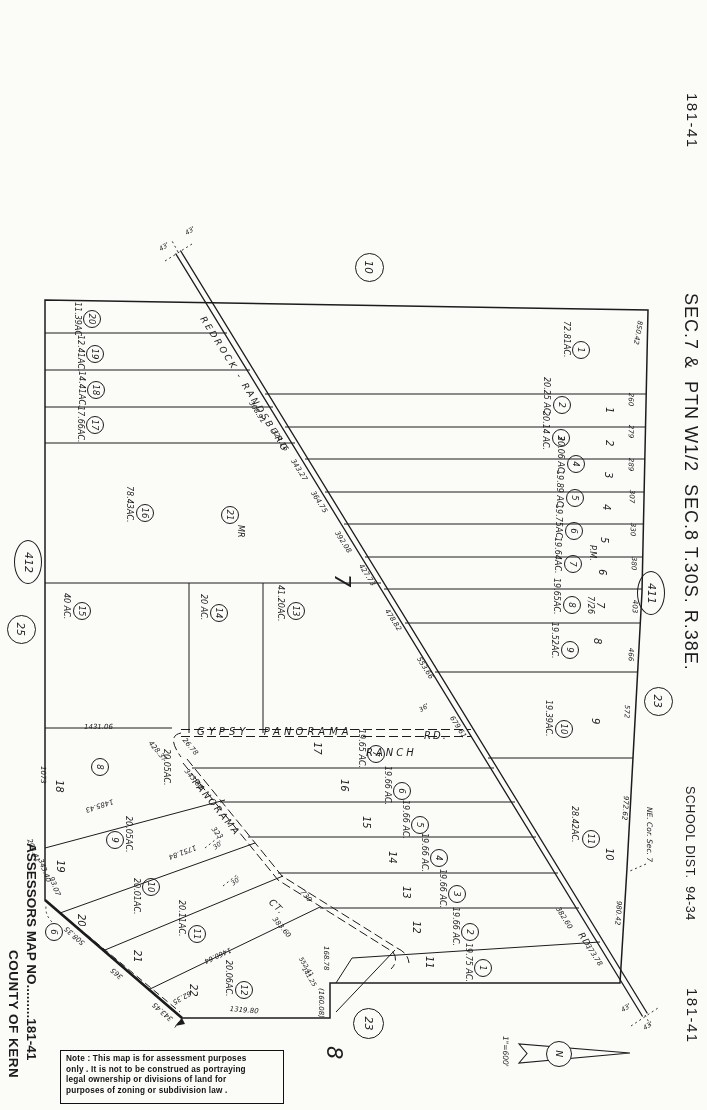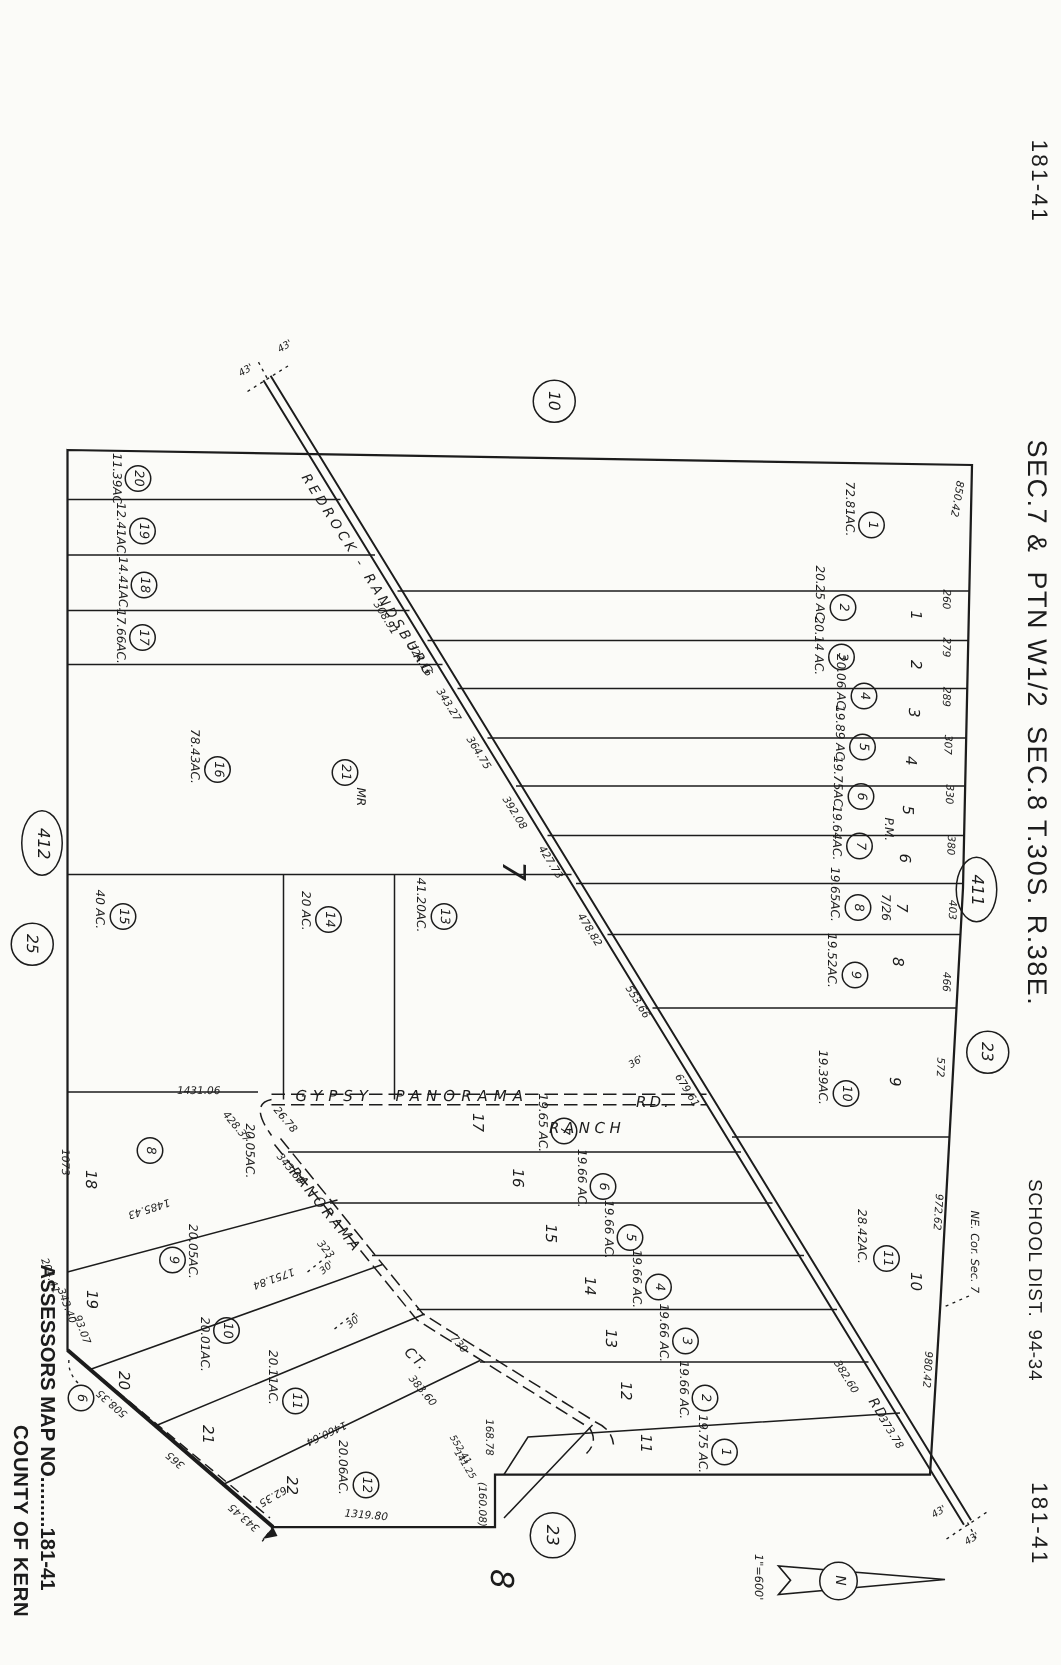--- a/index.html
+++ b/index.html
@@ -81,20 +81,26 @@
   </svg>
 
   <span class="mt margin-label" style="left:700px;top:93px;font-size:15px;letter-spacing:1.5px;transform:rotate(90deg);">181-41</span>
   <span class="mt margin-label" style="left:700px;top:293px;font-size:18px;letter-spacing:1px;transform:rotate(90deg);">SEC.7 &amp;  PTN W1/2  SEC.8 T.30S. R.38E.</span>
   <span class="mt margin-label" style="left:696px;top:786px;font-size:12.5px;letter-spacing:.5px;transform:rotate(90deg);">SCHOOL DIST.  94-34</span>
   <span class="mt margin-label" style="left:700px;top:988px;font-size:15px;letter-spacing:1.5px;transform:rotate(90deg);">181-41</span>
 
   <span class="mt margin-label bold" style="left:38px;top:843px;font-size:13.5px;transform:rotate(90deg);">ASSESSORS MAP NO.........181-41</span>
   <span class="mt margin-label bold" style="left:20px;top:950px;font-size:13.5px;letter-spacing:.5px;transform:rotate(90deg);">COUNTY OF KERN</span>
 
+  <div id="notebox">
+    <div>Note : This map is for assessment purposes</div>
+    <div>only . It is not to be construed as portraying</div>
+    <div>legal ownership or divisions of land for</div>
+    <div>purposes of zoning or subdivision law .</div>
+  </div>
 
   <div id="labels">
       <span class="mt " style="left: 643px; top: 321px; font-size: 7px; transform: rotate(100deg);">850.42</span>
       <span class="mt " style="left: 634px; top: 393px; font-size: 7px; transform: rotate(92deg);">260</span>
       <span class="mt " style="left: 634px; top: 425px; font-size: 7px; transform: rotate(92deg);">279</span>
       <span class="mt " style="left: 634px; top: 458px; font-size: 7px; transform: rotate(92deg);">289</span>
       <span class="mt " style="left: 635px; top: 490px; font-size: 7px; transform: rotate(92deg);">307</span>
       <span class="mt " style="left: 636px; top: 523px; font-size: 7px; transform: rotate(92deg);">330</span>
       <span class="mt " style="left: 637px; top: 557px; font-size: 7px; transform: rotate(92deg);">380</span>
       <span class="mt " style="left: 638px; top: 600px; font-size: 7px; transform: rotate(92deg);">403</span>
@@ -110,21 +116,21 @@
       <span class="mt " style="left: 363px; top: 563px; font-size: 7px; transform: rotate(58deg);">427.73</span>
       <span class="mt " style="left: 389px; top: 608px; font-size: 7px; transform: rotate(58deg);">478.82</span>
       <span class="mt " style="left: 421px; top: 656px; font-size: 7px; transform: rotate(58deg);">553.66</span>
       <span class="mt " style="left: 454px; top: 715px; font-size: 7px; transform: rotate(58deg);">679.61</span>
       <span class="mt " style="left: 560px; top: 906px; font-size: 7px; transform: rotate(58deg);">382.60</span>
       <span class="mt " style="left: 590px; top: 943px; font-size: 7px; transform: rotate(58deg);">373.78</span>
       <span class="mt " style="left: 46px; top: 766px; font-size: 7px; transform: rotate(90deg);">1073</span>
       <span class="mt " style="left: 32px; top: 838px; font-size: 7px; transform: rotate(70deg);">204.41</span>
       <span class="mt " style="left: 43px; top: 858px; font-size: 7px; transform: rotate(70deg);">343.40</span>
       <span class="mt " style="left: 54px; top: 876px; font-size: 7px; transform: rotate(70deg);">93.07</span>
-      <span class="mt " style="left: 84px; top: 724px; font-size: 7px; transform: rotate(0deg); margin-left: 34px;">1431.06</span>
+      <span class="mt " style="left: 84px; top: 724px; font-size: 7px; transform: rotate(0deg);">1431.06</span>
       <span class="mt " style="left: 230px; top: 1006px; font-size: 7px; transform: rotate(5deg);">1319.80</span>
       <span class="mt " style="left: 114px; top: 804px; font-size: 7px; transform: rotate(162deg);">1485.43</span>
       <span class="mt " style="left: 197px; top: 850px; font-size: 7px; transform: rotate(160deg);">1751.84</span>
       <span class="mt " style="left: 232px; top: 952px; font-size: 7px; transform: rotate(155deg);">1460.64</span>
       <span class="mt " style="left: 192px; top: 995px; font-size: 7px; transform: rotate(150deg);">62.35</span>
       <span class="mt " style="left: 82px; top: 946px; font-size: 7px; transform: rotate(221deg);">508.35</span>
       <span class="mt " style="left: 120px; top: 980px; font-size: 7px; transform: rotate(221deg);">365</span>
       <span class="mt " style="left: 170px; top: 1022px; font-size: 7px; transform: rotate(221deg);">343.45</span>
       <span class="mt " style="left: 152px; top: 740px; font-size: 7px; transform: rotate(50deg);">428.37</span>
       <span class="mt " style="left: 186px; top: 737px; font-size: 7px; transform: rotate(50deg);">26.78</span>

